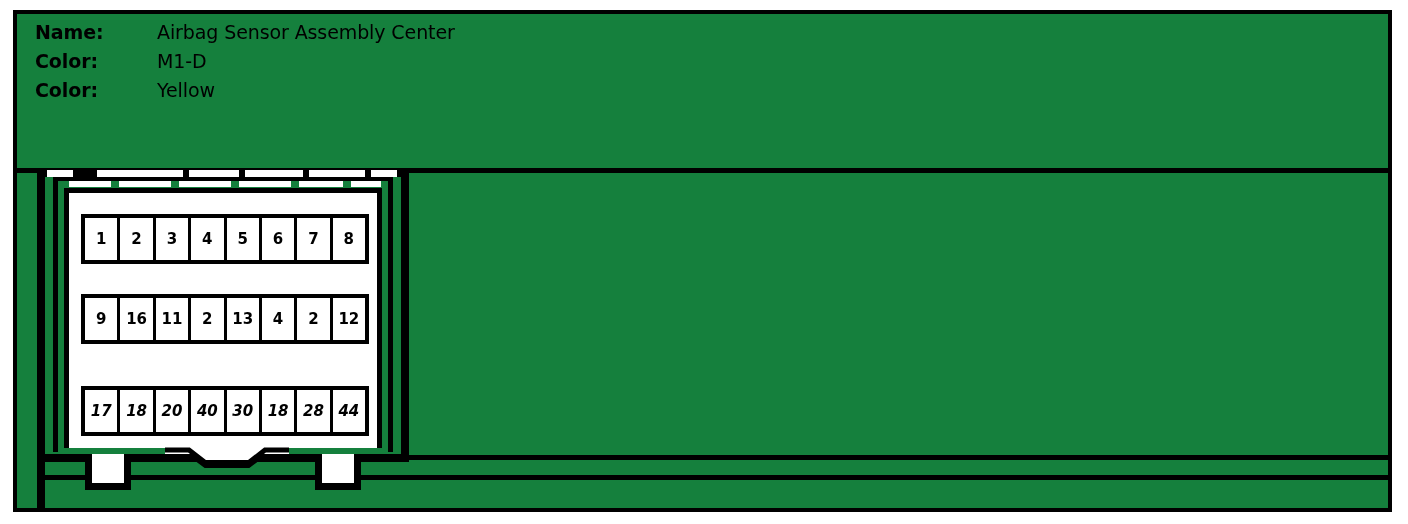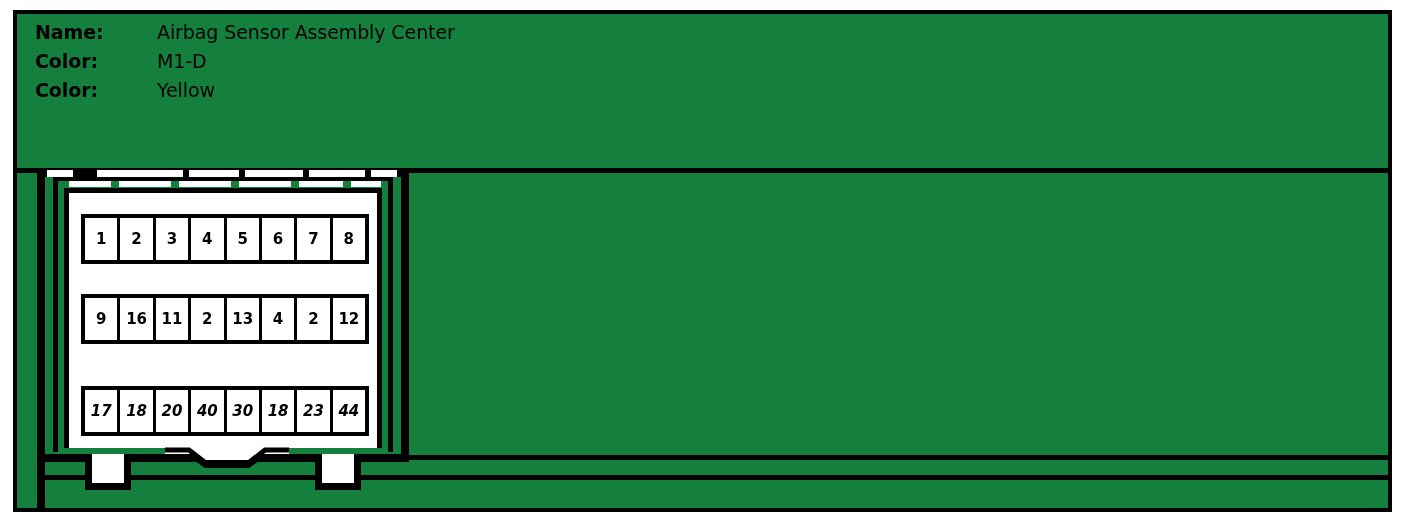--- a/index.html
+++ b/index.html
@@ -250,21 +250,21 @@
       <div class="pin">12</div>
     </div>
 
     <div class="pin-row" id="pin-row-3">
       <div class="pin">17</div>
       <div class="pin">18</div>
       <div class="pin">20</div>
       <div class="pin">40</div>
       <div class="pin">30</div>
       <div class="pin">18</div>
-      <div class="pin">23</div>
+      <div class="pin">28</div>
       <div class="pin">44</div>
     </div>
 
     <div class="skirt-base"></div>
 
     <svg id="latch" viewBox="0 0 124 44" preserveAspectRatio="none">
 
       <rect x="0" y="22" width="124" height="14" fill="#ffffff"></rect>
 
       <path d="M -30 26 L 24 26 L 42 40 L 82 40 L 100 26 L 154 26" fill="none" stroke="#000000" stroke-width="5"></path>

